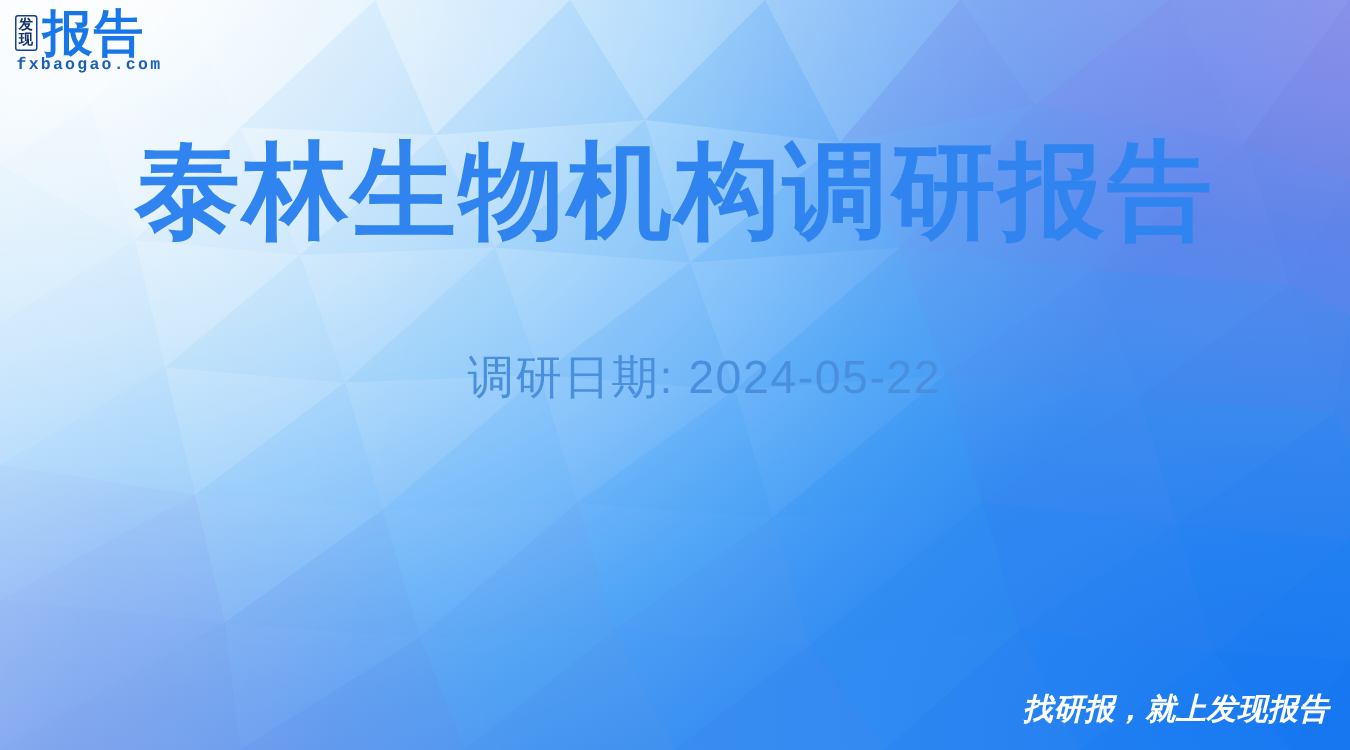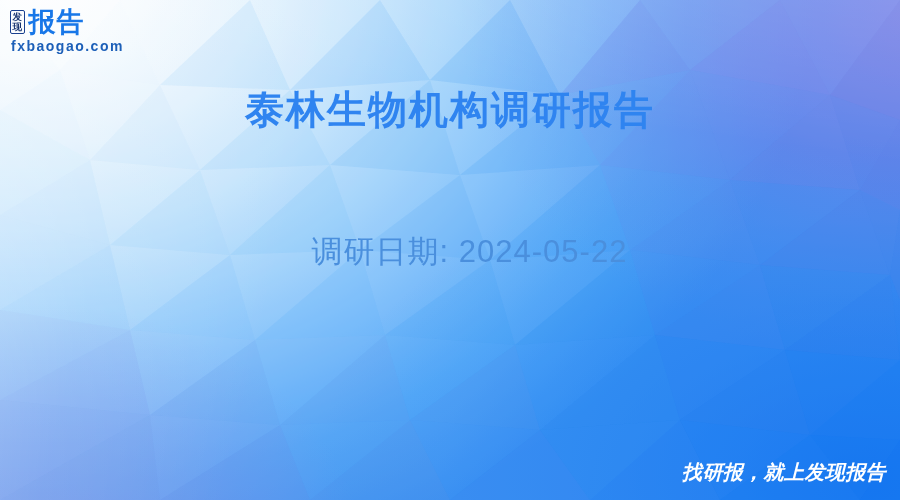--- a/index.html
+++ b/index.html
@@ -88,45 +88,45 @@
   .logo-mark span {
     font-family: "Liberation Sans", "DejaVu Sans", sans-serif;
     font-size: 9.5px;
     line-height: 10px;
     font-weight: 700;
     color: #16336f;
     letter-spacing: 0;
   }
   .logo-word {
     font-family: "Liberation Sans", "DejaVu Sans", sans-serif;
-    font-size: 27px;
+    font-size: 33px;
     font-weight: 700;
     color: #1877e8;
     letter-spacing: 1px;
     line-height: 28px;
   }
   .logo-url {
     margin-top: 3px;
     margin-left: 1px;
-    font-family: Liberation Sans, sans-serif;
-    font-size: 14px;
+    font-family: Liberation Mono, monospace;
+    font-size: 11px;
     font-weight: 700;
     color: #1c5fb8;
     letter-spacing: 1.5px;
   }
 
   
   .title {
     position: absolute;
     left: 0;
     right: 0;
     top: 88px;
     text-align: center;
     font-family: "Liberation Sans", "DejaVu Sans", sans-serif;
-    font-size: 39px;
+    font-size: 70px;
     font-weight: 700;
     color: #2f84f0;
     letter-spacing: 2px;
     line-height: 1.12;
     z-index: 5;
     white-space: nowrap;
   }
   .subtitle {
     position: absolute;
     left: 0;

